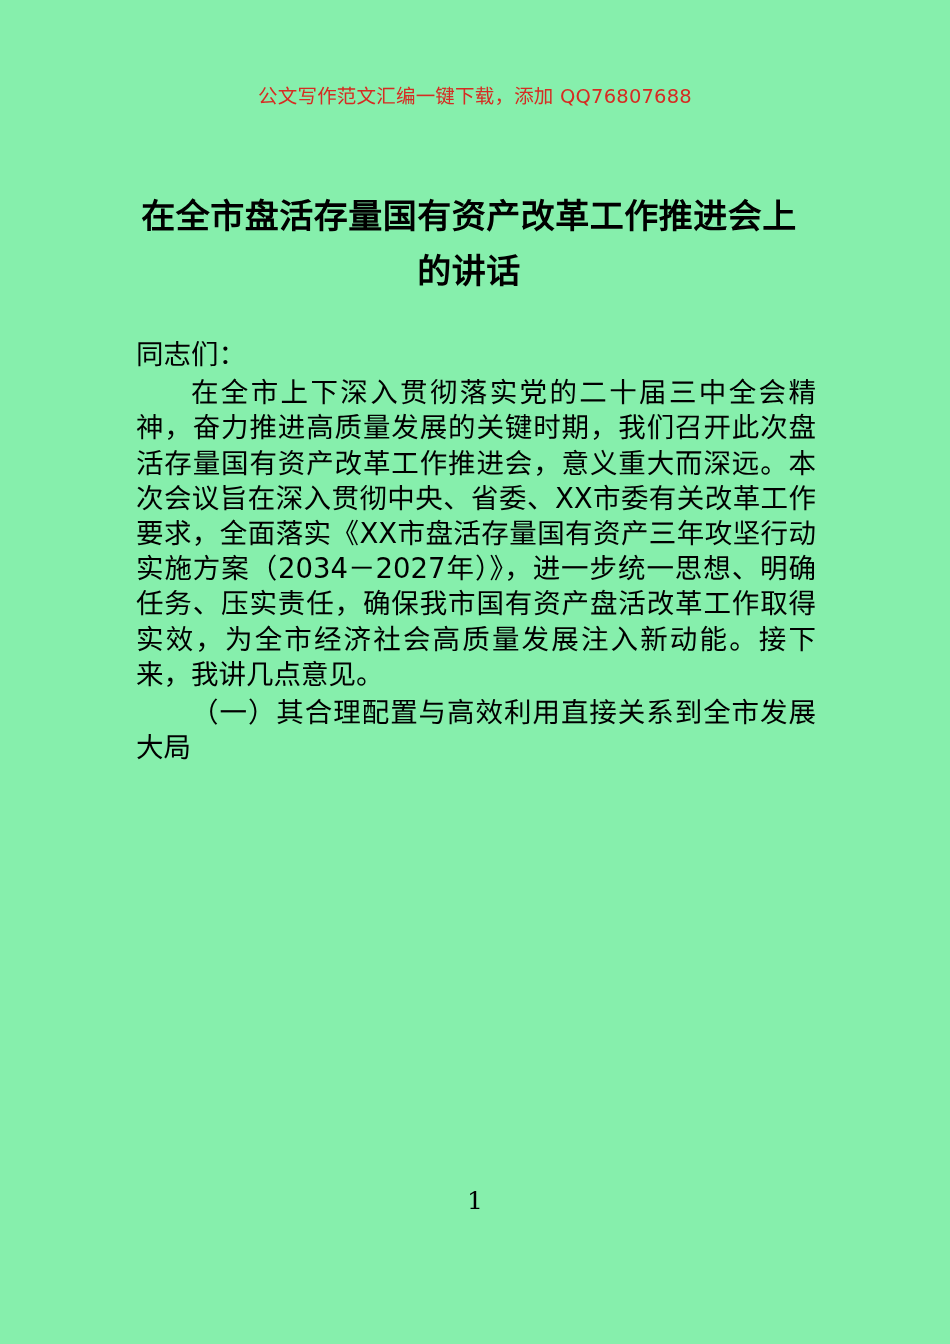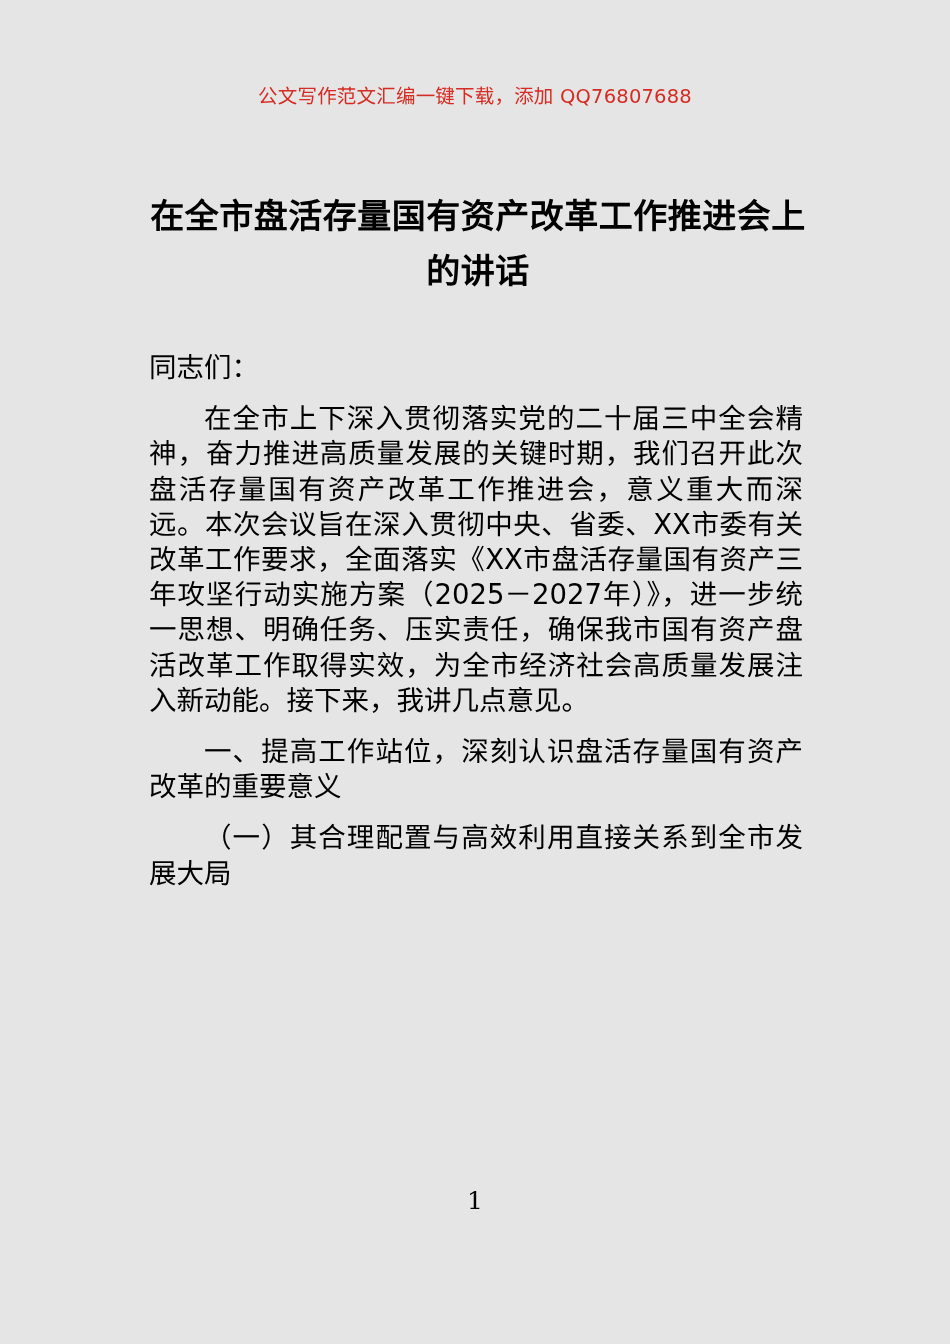--- a/index.html
+++ b/index.html
@@ -7,21 +7,21 @@
     margin: 0;
     padding: 0;
     background: #ffffff;
   }
 
   .page {
     position: relative;
     width: 950px;
     height: 1344px;
     margin: 0 auto;
-    background: #e5e5e5;
+    background: #86efac;
     overflow: hidden;
     font-family: "DejaVu Sans", "Liberation Sans", sans-serif;
     color: #000000;
     box-sizing: border-box;
   }
 
   
   .promo-header {
     position: absolute;
     top: 80px;
@@ -31,21 +31,21 @@
     font-size: 19.5px;
     letter-spacing: 0.2px;
     font-weight: 400;
     white-space: nowrap;
   }
 
   
   .doc-title {
     position: absolute;
     top: 166px;
-    left: 135px;
+    left: 126px;
     width: 686px;
     text-align: center;
     font-size: 34px;
     line-height: 55px;
     font-weight: 600;
     letter-spacing: 0.5px;
   }
 
   
   .body-block {
@@ -53,21 +53,21 @@
     top: 334px;
     left: 133px;
     width: 686px;
   }
 
   .para {
     font-size: 27.5px;
     line-height: 35.2px;
     text-align: justify;
     text-justify: inter-ideograph;
-    margin: 16px;
+    margin: 3px;
     letter-spacing: 0px;
     word-break: break-all;
   }
 
   .para.indent {
     text-indent: 2em;
   }
 
   .para.salutation {
     text-indent: 0;
@@ -102,23 +102,22 @@
 <div class="page">
 
   <div class="promo-header" style="color: rgb(214, 43, 34);">公文写作范文汇编一键下载，添加 QQ76807688</div>
 
   <h1 class="doc-title">在全市盘活存量国有资产改革工作推进会上的讲话</h1>
 
   <div class="body-block">
 
     <p class="para salutation">同志们：</p>
 
-    <p class="para indent">在全市上下深入贯彻落实党的二十届三中全会精神，奋力推进高质量发展的关键时期，我们召开此次盘活存量国有资产改革工作推进会，意义重大而深远。本次会议旨在深入贯彻中央、省委、XX市委有关改革工作要求，全面落实《XX市盘活存量国有资产三年攻坚行动实施方案（2025－2027年）》，进一步统一思想、明确任务、压实责任，确保我市国有资产盘活改革工作取得实效，为全市经济社会高质量发展注入新动能。接下来，我讲几点意见。</p>
+    <p class="para indent">在全市上下深入贯彻落实党的二十届三中全会精神，奋力推进高质量发展的关键时期，我们召开此次盘活存量国有资产改革工作推进会，意义重大而深远。本次会议旨在深入贯彻中央、省委、XX市委有关改革工作要求，全面落实《XX市盘活存量国有资产三年攻坚行动实施方案（2034－2027年）》，进一步统一思想、明确任务、压实责任，确保我市国有资产盘活改革工作取得实效，为全市经济社会高质量发展注入新动能。接下来，我讲几点意见。</p>
 
-    <p class="para heading">一、提高工作站位，深刻认识盘活存量国有资产改革的重要意义</p>
 
 
     <p class="para subheading">（一）其合理配置与高效利用直接关系到全市发展大局</p>
 
 
   </div>
 
   <div class="page-number">1</div>
 
 </div>

